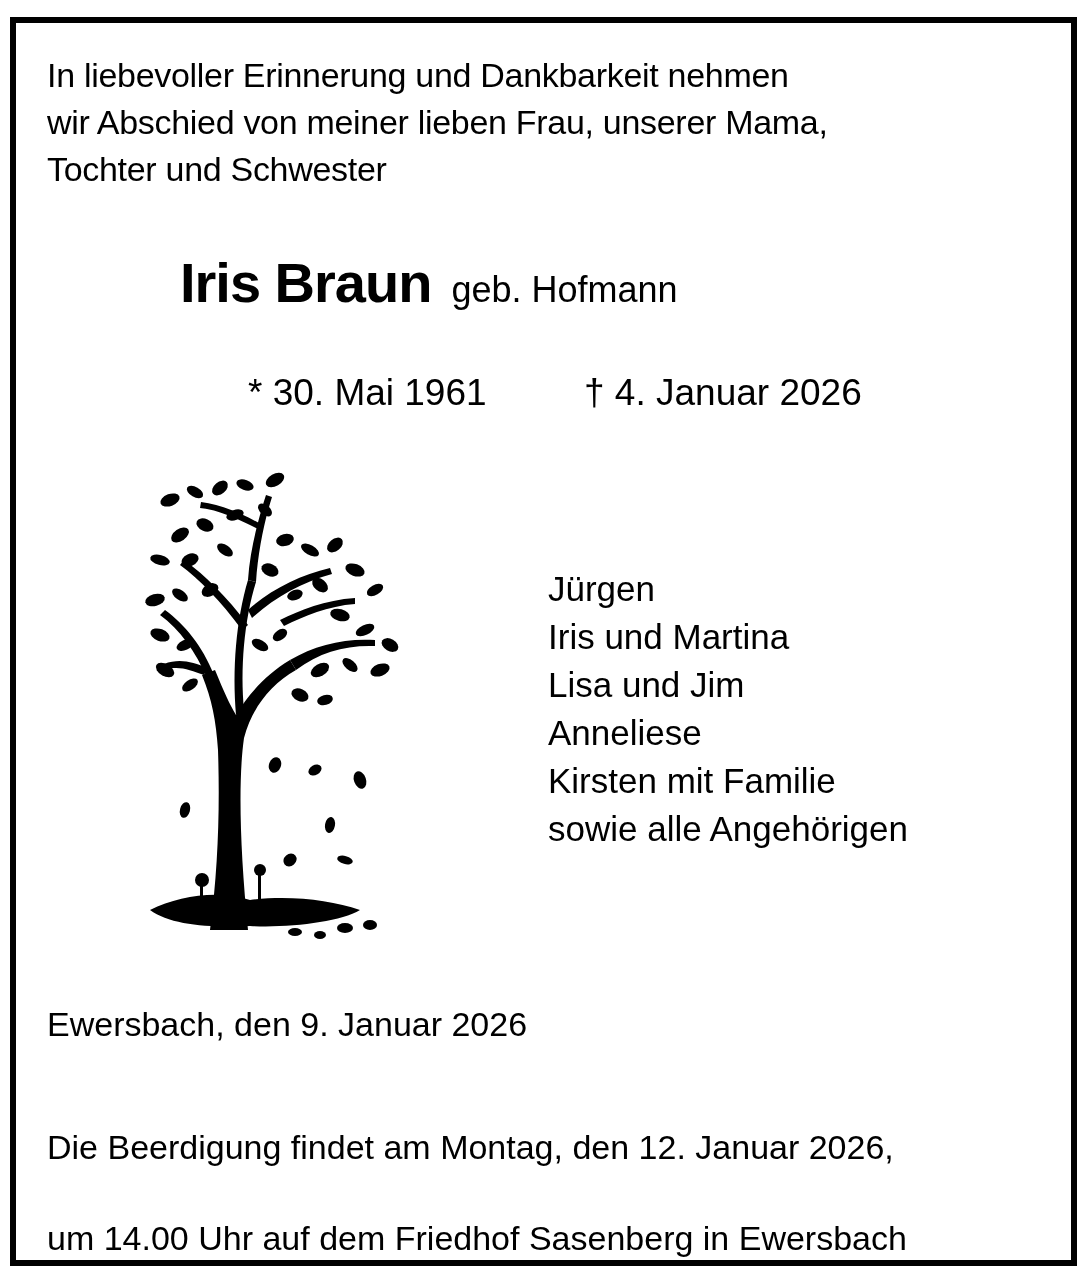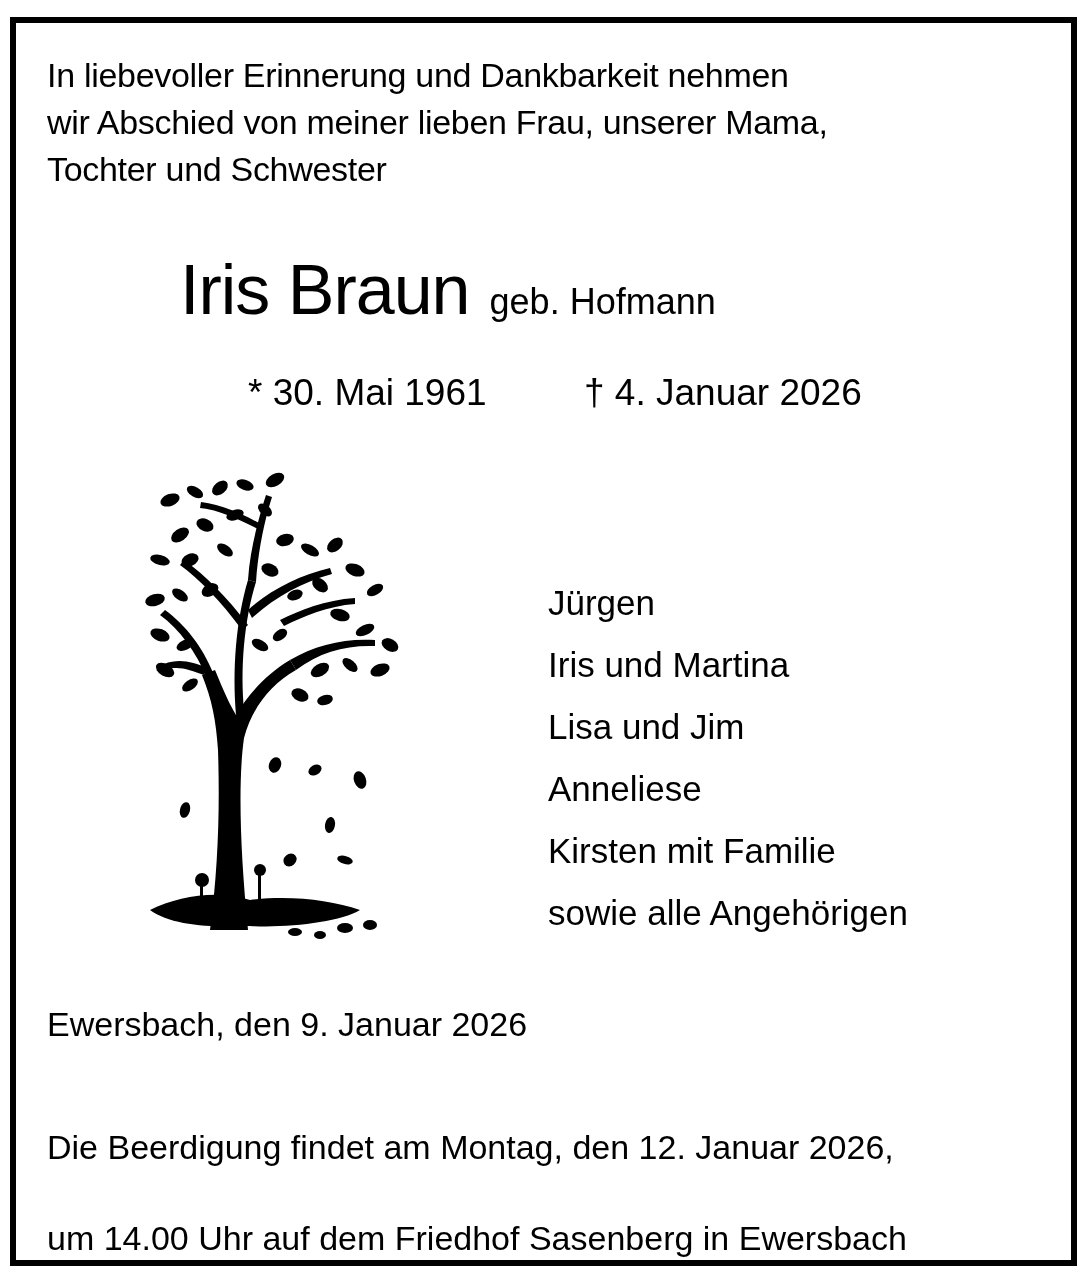--- a/index.html
+++ b/index.html
@@ -4,28 +4,28 @@
 <style>
   html, body { margin: 0; padding: 0; background: #ffffff; }
   body { width: 1091px; height: 1283px; position: relative; overflow: hidden;
          font-family: "Liberation Sans", "DejaVu Sans", sans-serif; color: #000; }
   .frame { position: absolute; left: 10px; top: 17px; width: 1055px; height: 1237px;
            border: 6px solid #000; box-sizing: content-box; }
   .intro { position: absolute; left: 47px; top: 52px; width: 960px;
            font-size: 34px; line-height: 47px; letter-spacing: -0.3px; }
   .intro div { white-space: nowrap; }
   .name-row { position: absolute; left: 180px; top: 250px; white-space: nowrap; }
-  .name { font-size: 70px; font-weight: 400; letter-spacing: -1px; vertical-align: baseline; }
+  .name { font-size: 56px; font-weight: 700; letter-spacing: -1px; vertical-align: baseline; }
   .maiden { font-size: 36px; margin-left: 20px; vertical-align: baseline; }
   .dates { position: absolute; top: 372px; font-size: 37px; white-space: nowrap; margin-left: 36px; }
   .birth { left: 212px; }
   .death { left: 548px; }
   .tree { position: absolute; left: 140px; top: 470px; width: 270px; height: 480px; }
   .family { position: absolute; left: 548px; top: 565px; font-size: 35px; line-height: 48px; }
-  .family div { white-space: nowrap; margin-top: 14px; }
+  .family div { white-space: nowrap; }
   .place-date { position: absolute; left: 47px; top: 1005px; font-size: 34px; white-space: nowrap; }
   .funeral { position: absolute; left: 47px; top: 1080px; font-size: 34px; line-height: 48px; width: 1000px; }
   .funeral div { white-space: nowrap; margin-top: 43px; }
 </style>
 </head>
 <body>
 
 <div class="frame"></div>
 
 <div class="intro">

